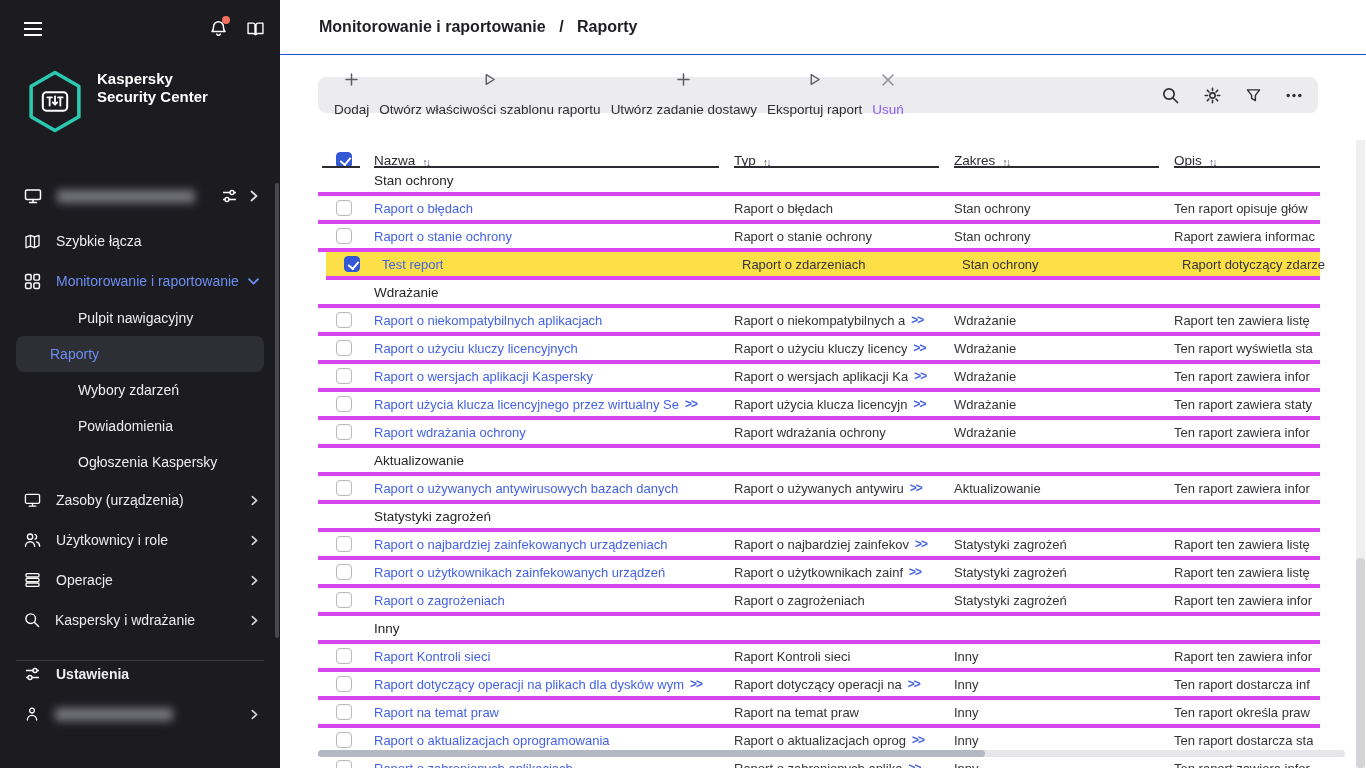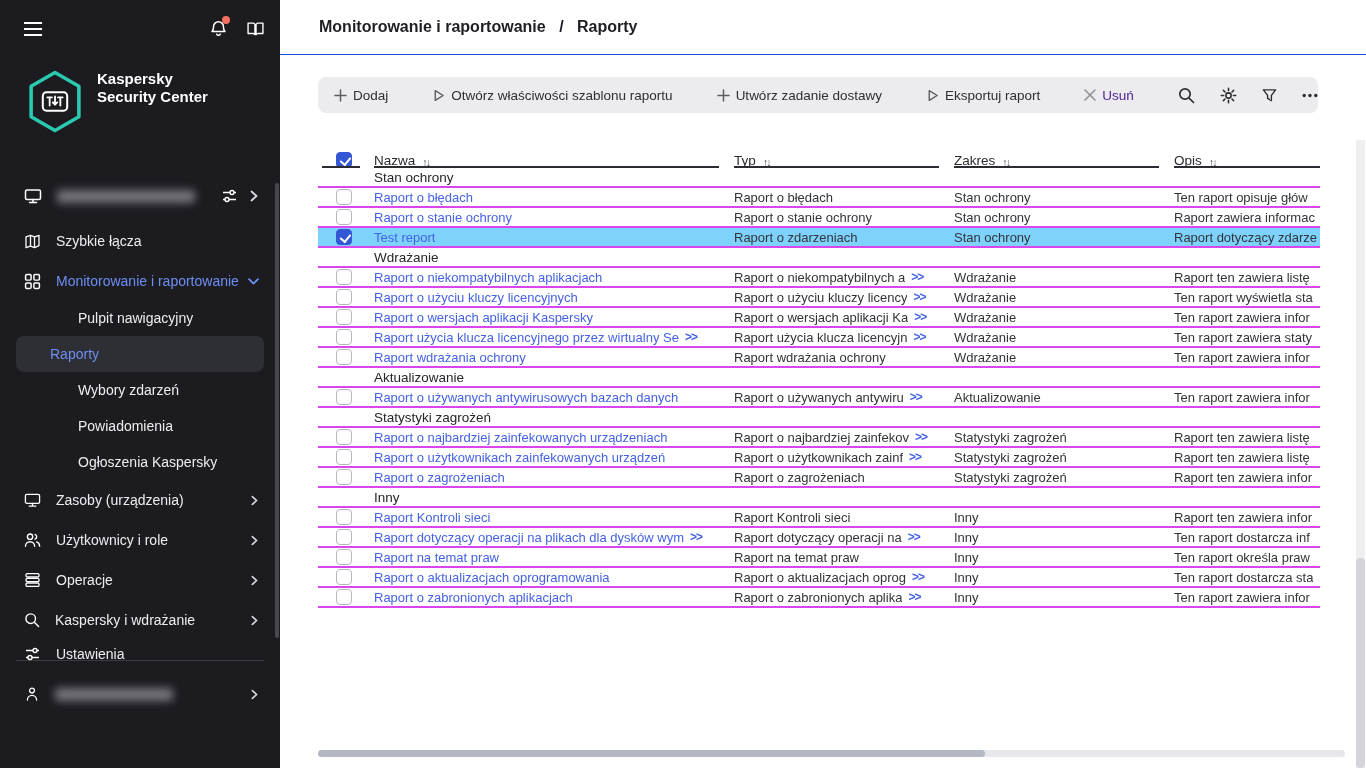--- a/index.html
+++ b/index.html
@@ -32,58 +32,58 @@
   .nav-group { height:40px; }
   .nav-item.active, .nav-item.active .lbl { color:#6e8ff2; }
   .pillwrap { padding:0 16px; }
   .nav-sub.selected { background:#2e2e35; border-radius:8px; height:36px;
     padding-left:34px; color:#6e8ff2; }
   .quick { position:absolute; top:224px; left:0; right:0; height:34px; }
   .chev { margin-left:auto; display:inline-flex; color:#d9d9de; }
   .chev.blue { margin-left:9px; color:#6e8ff2; }
   .sb-divider { position:absolute; top:660px; left:16px; right:16px; height:0;
     border-top:1px solid #3a3a41; }
-  .sb-bottom { position:absolute; top:634px; left:0; right:0; }
+  .sb-bottom { position:absolute; top:654px; left:0; right:0;font-weight:bold; }
   .sb-scroll { position:absolute; right:1px; top:183px; width:4px; height:455px;
     background:#47474f; border-radius:2px; }
 
   
   .topbar { position:absolute; left:280px; top:0; width:1086px; height:55px;
     background:#fff; border-bottom:1px solid #1d4ed8; display:flex;
     align-items:center; padding-left:39px; }
   .crumb { font-size:16px; font-weight:bold; color:#1e1e24; }
   .crumb .sep { margin:0 9px; font-weight:bold; color:#1e1e24; }
   .crumb .section { cursor:pointer; }
 
   
   .toolbar { position:absolute; left:318px; top:77px; width:1000px; height:36px;
     background:#ececee; border-radius:8px; display:flex; align-items:center;
     padding:0 16px; }
-  .tb-btn { display:flex; align-items:center; gap:6px; margin-right:44px;
-    font-size:13.5px; color:#2e2e34; cursor:pointer; white-space:nowrap; }
+  .tb-btn { display:flex; align-items:center; gap:16px; margin-right:10px;
+    font-size:13.5px; color:#2e2e34; cursor:pointer; white-space:nowrap;flex-direction:column; }
   .tb-btn .tb-ic { display:inline-flex; color:#5c5c64; }
-  .tb-btn.muted { color:#4c1d95; }
+  .tb-btn.muted { color:#8b5cf6; }
   .tb-btn.muted .tb-ic { color:#8d8d95; }
   .tb-actions { margin-left:auto; display:flex; align-items:center; gap:25px; }
   .act-ic { display:inline-flex; color:#2e2e34; cursor:pointer; }
 
   
   .table { position:absolute; left:318px; top:137px; width:1002px; }
   .thead, .trow { display:grid;
     grid-template-columns:56px 360px 220px 220px 146px; align-items:center; }
   .thead { height:31px; }
   .hcell { position:relative; height:31px; display:flex; align-items:flex-end;
     font-size:13.5px; color:#2a2a30; cursor:pointer; }
   .sort { font-size:11px; letter-spacing:-2px; color:#55555c; margin-left:7px; }
   .hline { position:absolute; bottom:0; left:0; right:15px;
     border-bottom:2px solid #2b2b31; }
   .hcell.cbcol .hline { left:4px; right:14px; }
-  .trow { height:20px; border-bottom:2px solid #d946ef; font-size:13px;
+  .trow { height:28px; border-bottom:4px solid #d946ef; font-size:13px;
     color:#33333a; }
-  .trow.selected { background:#7dd3fc; }
+  .trow.selected { background:#fde047;margin-left:8px; }
   .gcell { grid-column:2 / 6; font-size:13.5px; color:#25252b; }
   .cell { display:flex; align-items:center; min-width:0; padding-right:15px; }
   .cell.desc { padding-right:0; }
   .cell-text { white-space:nowrap; overflow:hidden; flex:0 1 auto; }
   .name-cell { color:#4462e3; cursor:pointer; }
   .tm { color:#4462e3; font-size:12px; font-weight:bold; letter-spacing:-1px;
     margin-left:6px; flex:none; }
   .cbcell { display:flex; align-items:center; }
   .cb { width:16px; height:16px; margin-left:18px; border:1.5px solid #b7b7bf;
     border-radius:4px; background:#fff; cursor:pointer; position:relative;

